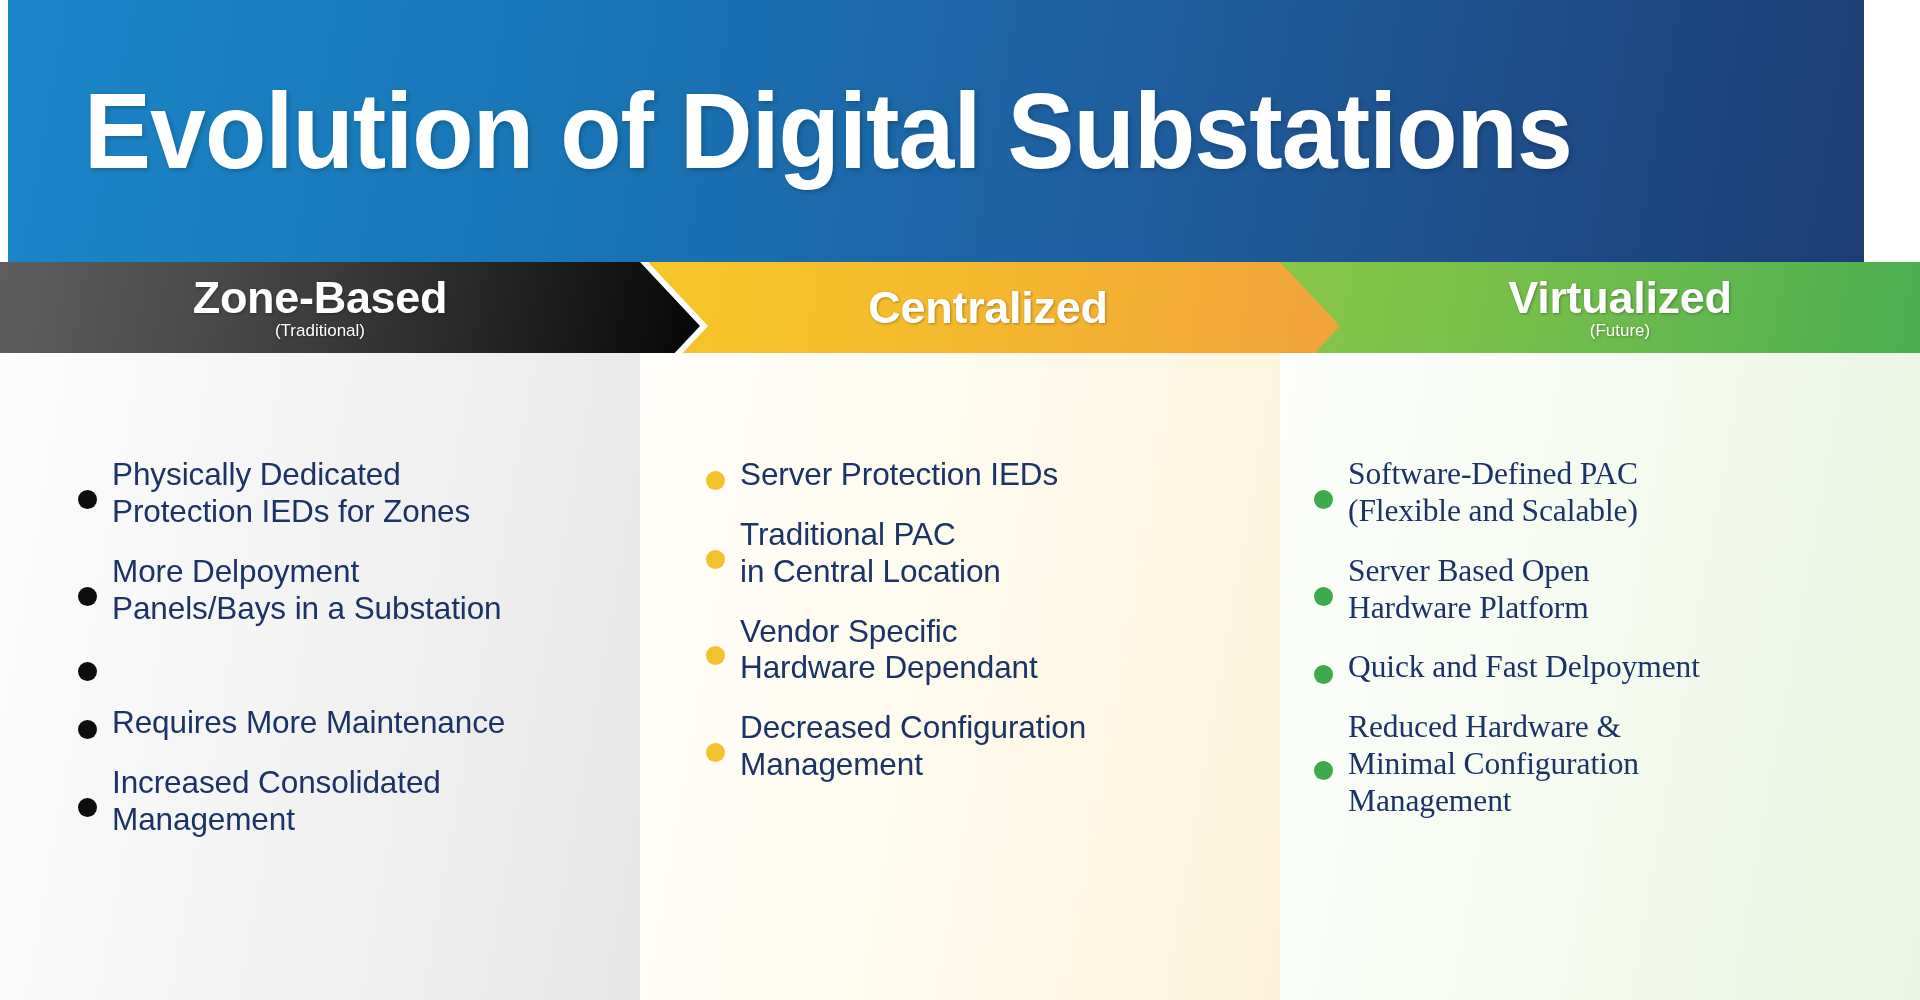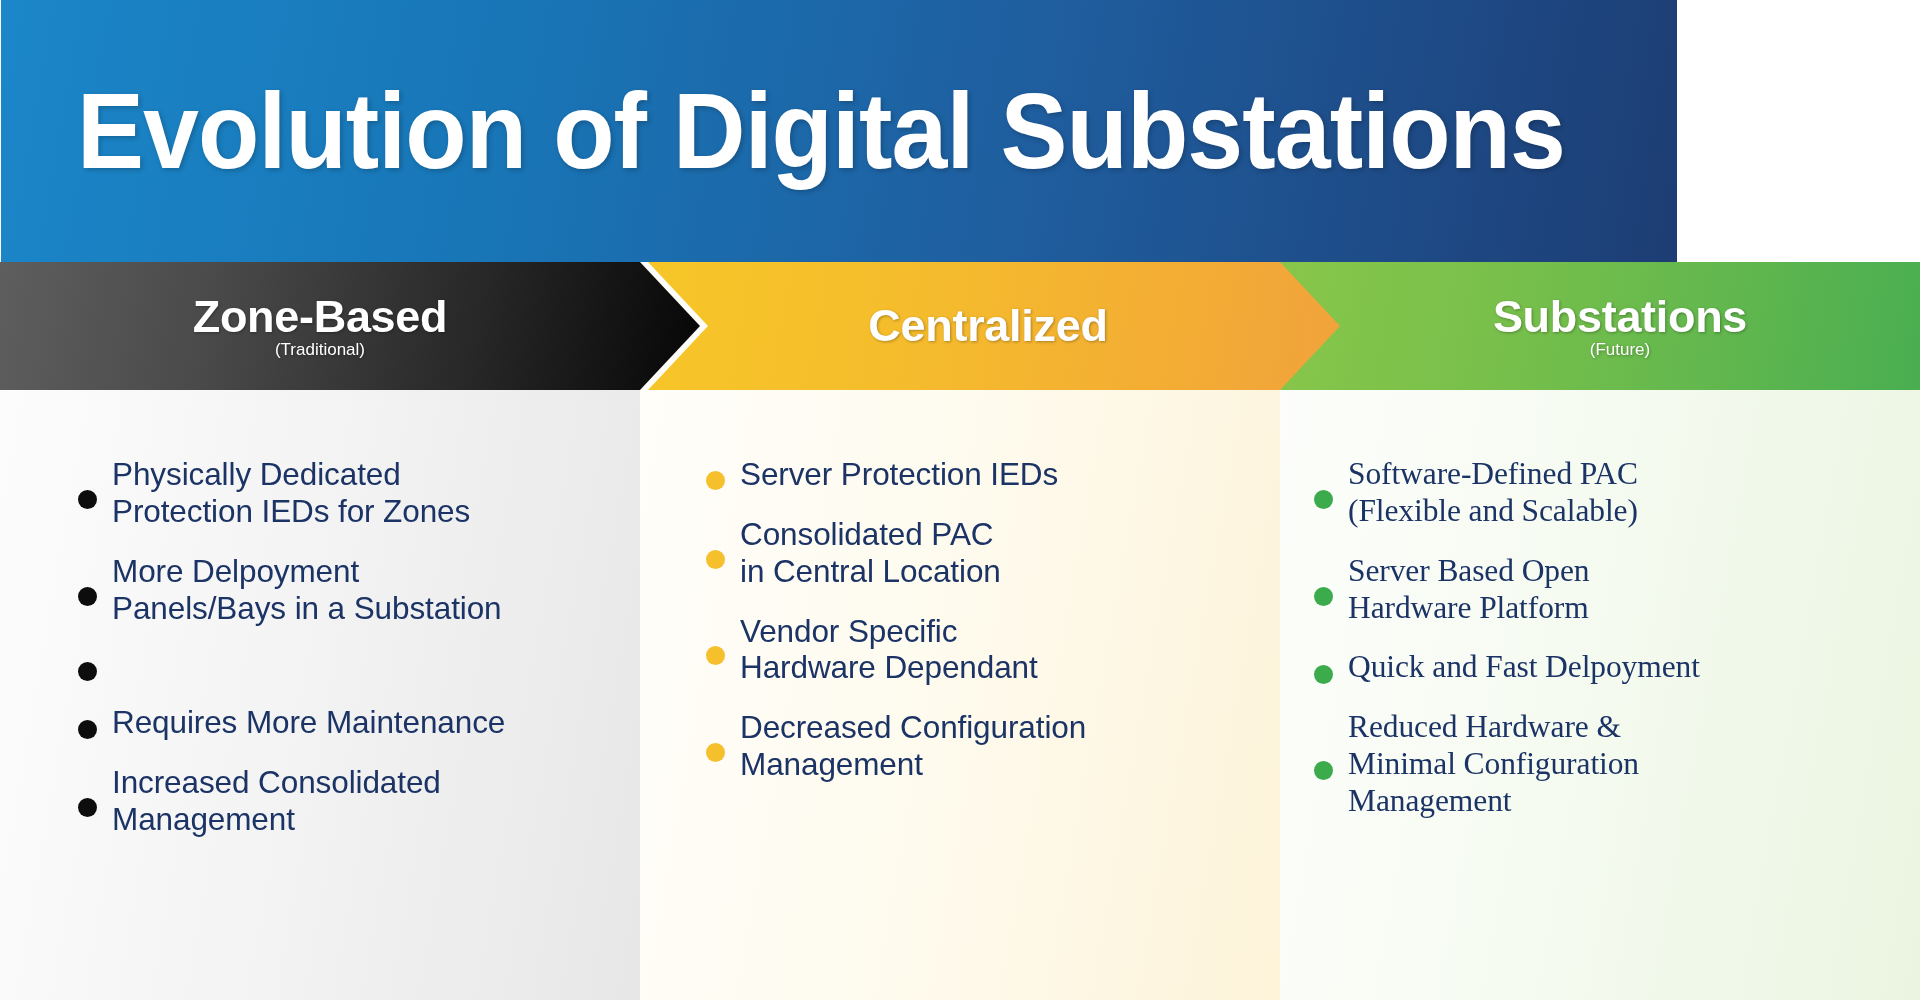--- a/index.html
+++ b/index.html
@@ -10,22 +10,22 @@
     overflow:hidden;
   }
   #infographic {
     position:relative;
     width:1920px; height:1000px;
     background:#ffffff;
   }
 
   
   .title-banner {
-    position:absolute; left:1px; top:0;
-    width:1676px; height:262px;
+    position:absolute; left:8px; top:0;
+    width:1856px; height:262px;
     background:linear-gradient(100deg,#1b86c8 0%,#1877b8 28%,#1f5d9e 62%,#1d3d74 100%);
     display:flex; align-items:center;
   }
   .title-text {
     margin-left:76px;
     color:#ffffff;
     font-size:108px;
     font-weight:bold;
     letter-spacing:-1px;
     line-height:1;
@@ -38,21 +38,21 @@
   
   .panels { position:absolute; left:0; top:262px; width:1920px; height:738px; }
   .panel { position:absolute; top:0; height:738px; }
   .panel-1 { left:0px;    width:640px;  background:linear-gradient(100deg,#fdfdfd 0%,#f4f4f4 45%,#e7e7e7 100%); }
   .panel-2 { left:640px;  width:640px;  background:linear-gradient(100deg,#fffefa 0%,#fefbef 45%,#fdf3d9 100%); }
   .panel-3 { left:1280px; width:640px;  background:linear-gradient(100deg,#fdfefc 0%,#f6fbf1 45%,#eaf5e1 100%); }
 
   
   .bands { position:absolute; left:0; top:262px; width:1920px; height:128px; }
   .band {
-    position:absolute; top:0; height:128px;
+    position:absolute; top:0; height:91px;
     display:flex; flex-direction:column;
     align-items:center; justify-content:center;
   }
   .band-dark {
     left:0; width:700px;
     background:linear-gradient(100deg,#5e5e5e 0%,#4a4a4a 30%,#272727 68%,#060606 100%);
     clip-path:polygon(0 0, 640px 0, 700px 64px, 640px 128px, 0 128px);
     padding-right:60px;
   }
   .band-yellow {
@@ -138,21 +138,21 @@
       <div class="band-title">Zone-Based</div>
       <div class="band-sub">(Traditional)</div>
     </div>
 
     <div class="band band-yellow">
       <div class="band-title">Centralized</div>
 
     </div>
 
     <div class="band band-green">
-      <div class="band-title">Substations</div>
+      <div class="band-title">Virtualized</div>
       <div class="band-sub">(Future)</div>
     </div>
 
   </div>
 
   <div class="lists">
 
     <div class="list list-1">
       <div class="bullet-item">
         <span class="bullet-dot dot-black"></span>
@@ -178,21 +178,21 @@
       </div>
     </div>
 
     <div class="list list-2">
       <div class="bullet-item">
         <span class="bullet-dot dot-yellow"></span>
         <span class="bullet-text">Server Protection IEDs</span>
       </div>
       <div class="bullet-item">
         <span class="bullet-dot dot-yellow"></span>
-        <span class="bullet-text">Consolidated PAC
+        <span class="bullet-text">Traditional PAC
 in Central Location</span>
       </div>
       <div class="bullet-item">
         <span class="bullet-dot dot-yellow"></span>
         <span class="bullet-text">Vendor Specific
 Hardware Dependant</span>
       </div>
       <div class="bullet-item">
         <span class="bullet-dot dot-yellow"></span>
         <span class="bullet-text">Decreased Configuration

